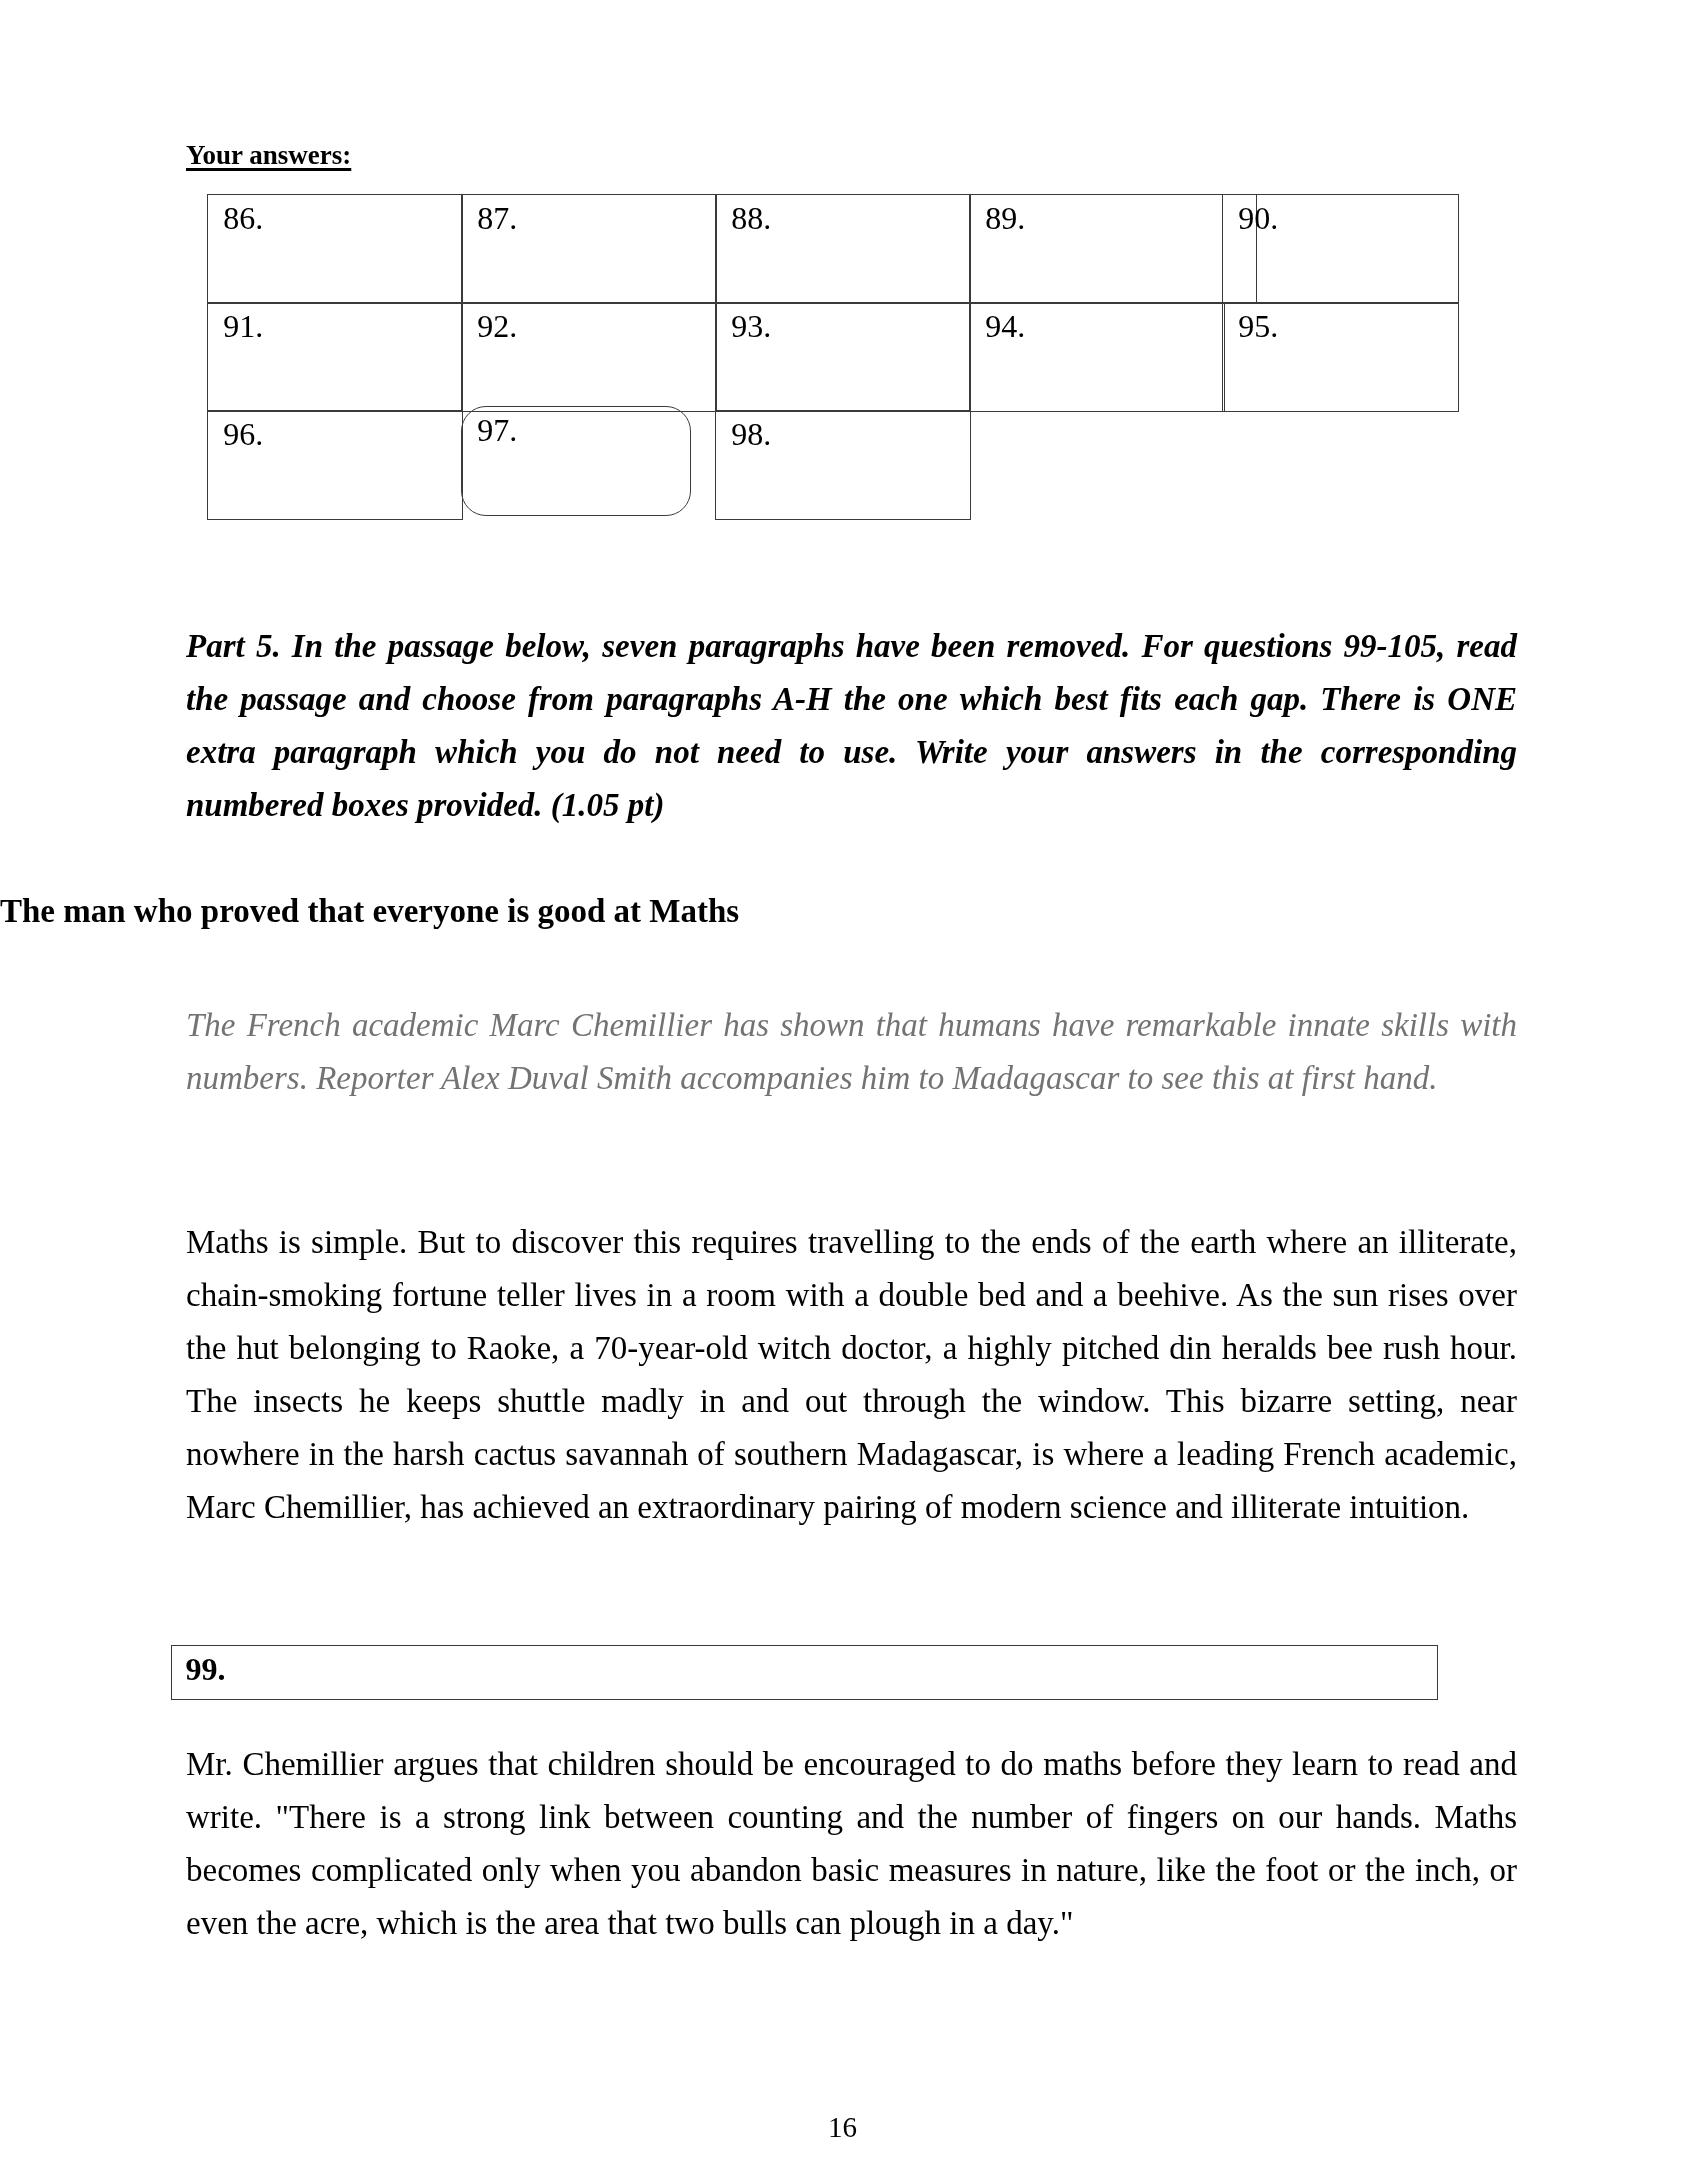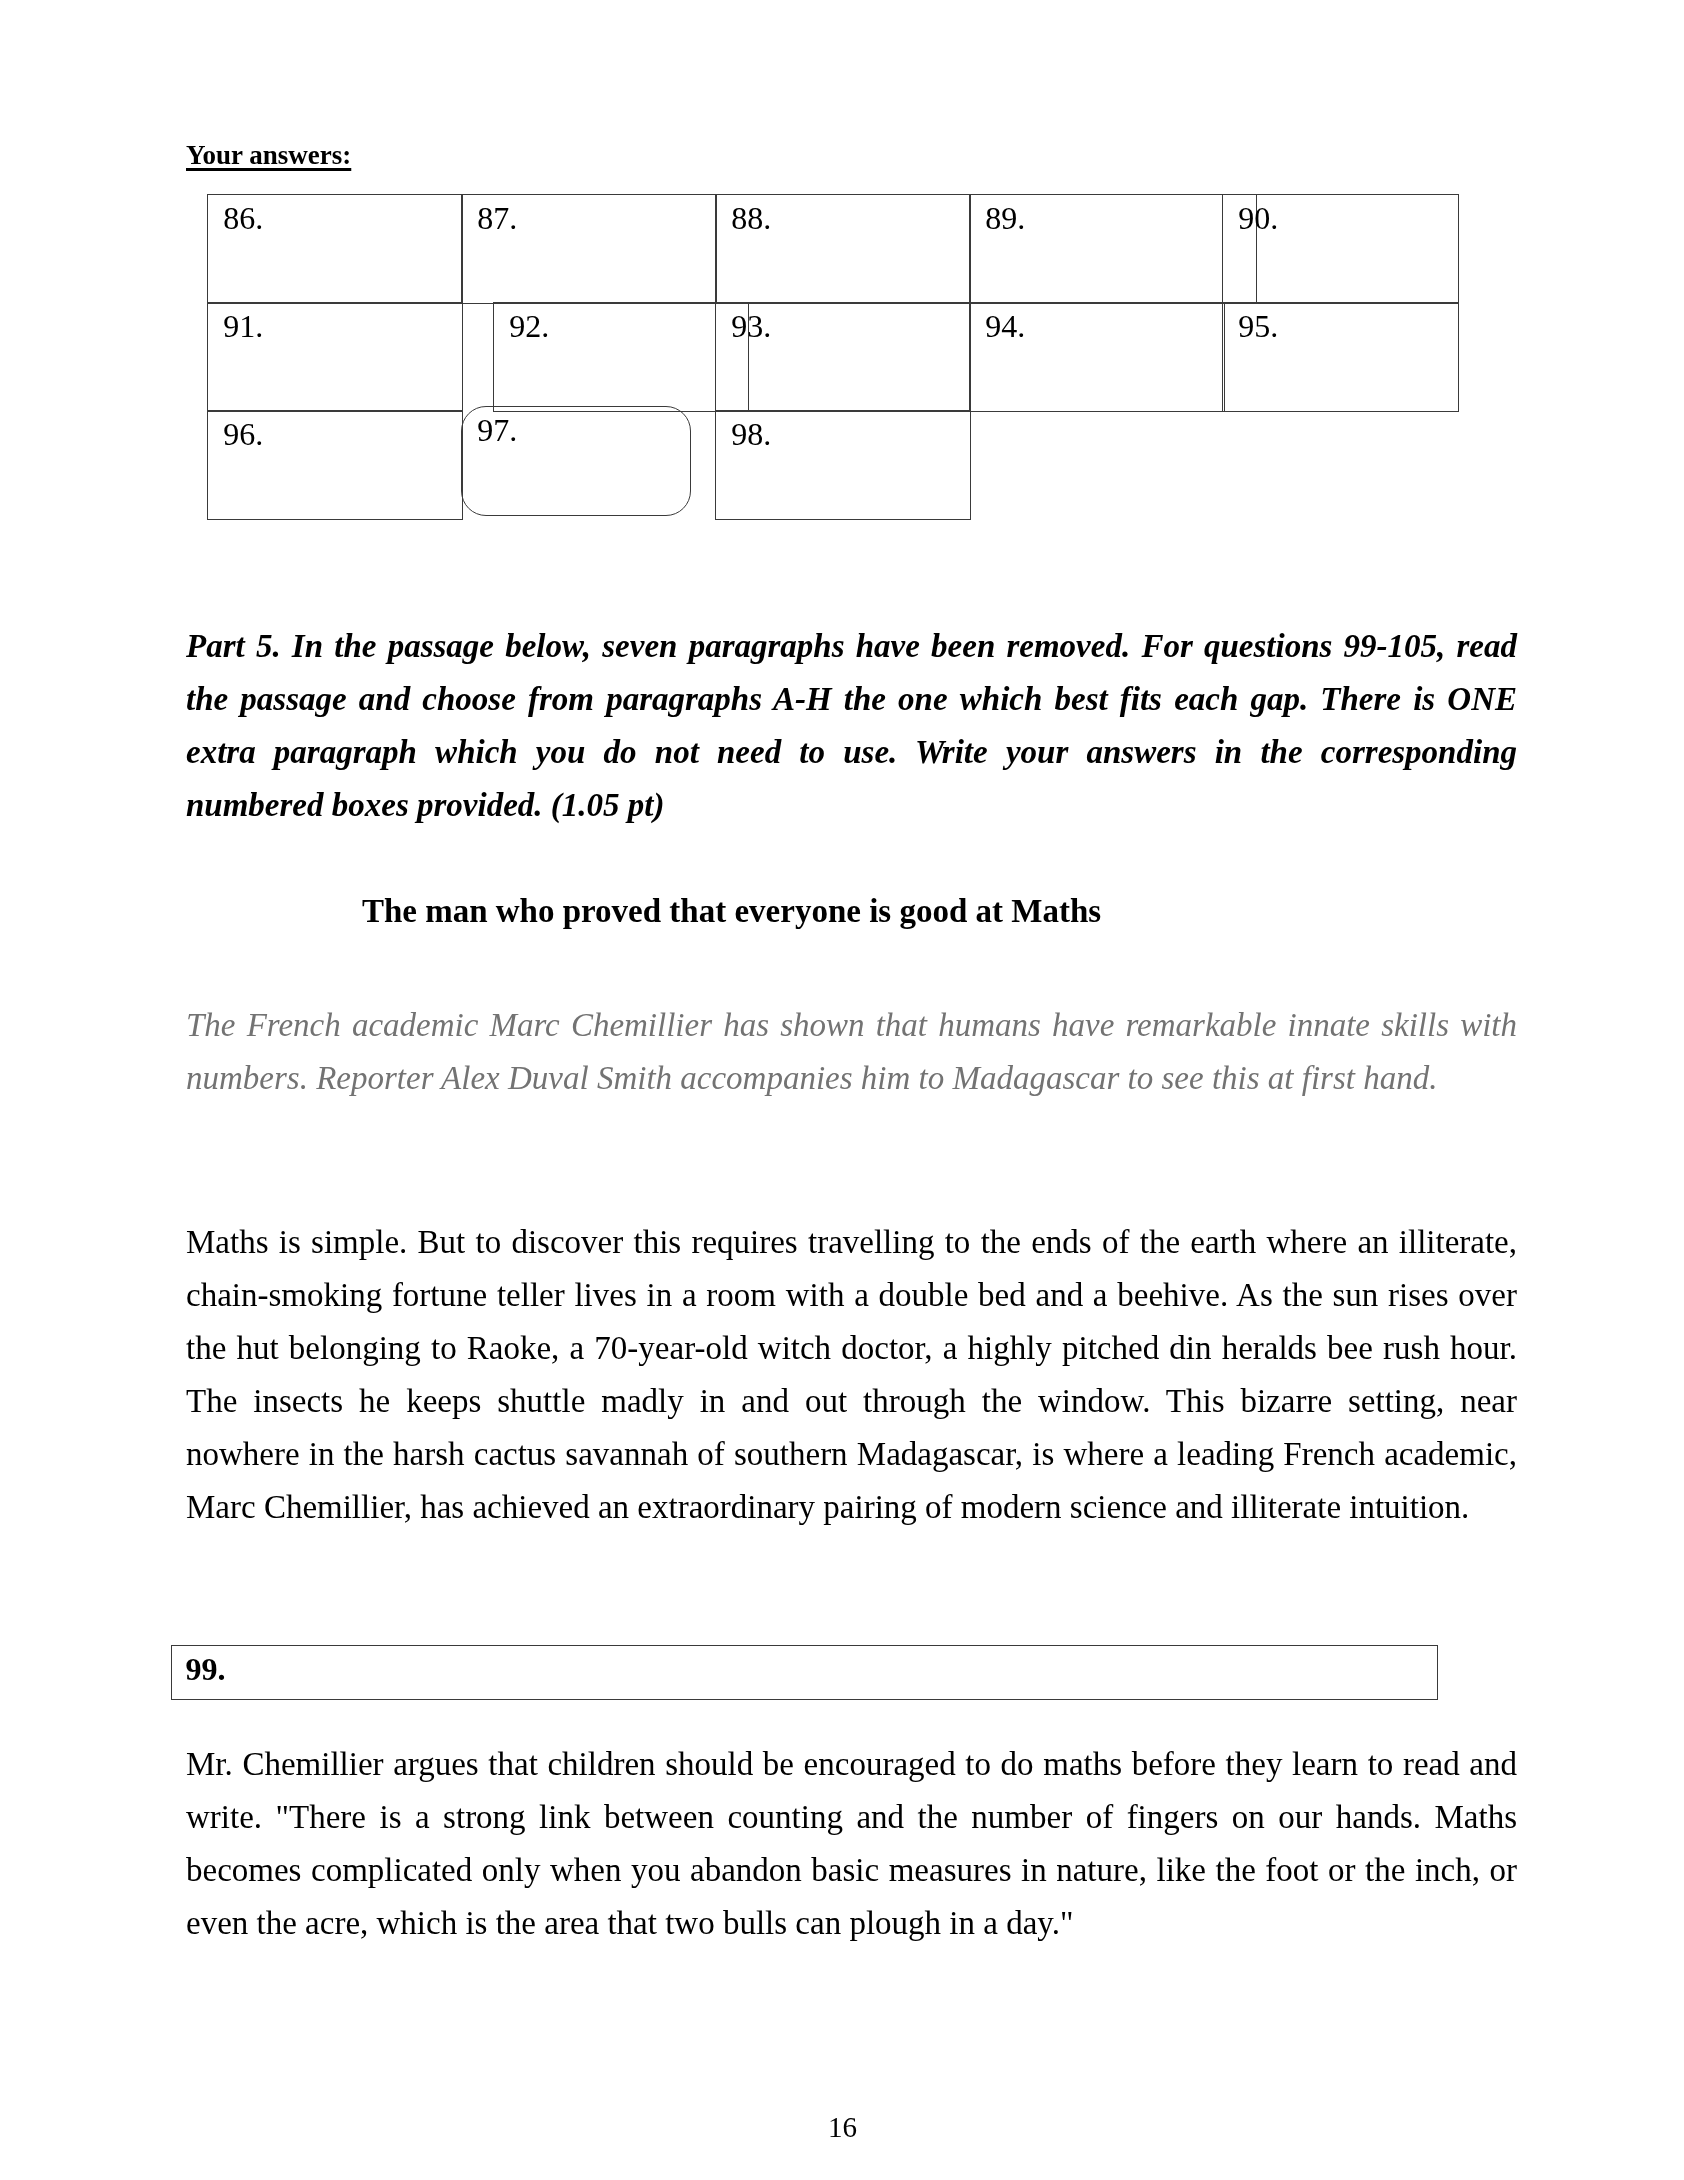--- a/index.html
+++ b/index.html
@@ -15,21 +15,21 @@
   .grid { left: 207px; top: 194px; }
   .cell {
     position: absolute; box-sizing: border-box; border: 1.7px solid #3a3a3a;
     font-size: 32px; padding: 5.1px 0 0 15.3px; line-height: 37px;
   }
   .part-instr {
     left: 186px; top: 620px; width: 1331px; font-size: 33px; font-weight: bold; font-style: italic;
     line-height: 53px; text-align: justify;
   }
   .title {
-    left: 0; width: 1463px; top: 893px; text-align: center; font-size: 33px; font-weight: bold;
+    left: 0; width: 1463px; top: 893px; text-align: left; font-size: 33px; font-weight: bold;
   }
   .intro {
     left: 186px; top: 999px; width: 1331px; font-size: 33px; font-style: italic; color: #737373;
     line-height: 53px; text-align: justify;
   }
   .para {
     left: 186px; width: 1331px; font-size: 33px; line-height: 53px; text-align: justify;
   }
   .p1 { top: 1216px; }
   .p2 { top: 1738px; }
@@ -46,21 +46,21 @@
 
 <div class="abs grid">
 
   <div class="cell" style="left:0;top:0;width:256px;height:110px;"><span>86.</span></div>
   <div class="cell" style="left:254px;top:0;width:256px;height:110px;"><span>87.</span></div>
   <div class="cell" style="left:508px;top:0;width:256px;height:110px;"><span>88.</span></div>
   <div class="cell" style="left:762px;top:0;width:288px;height:110px;"><span>89.</span></div>
   <div class="cell" style="left:1015px;top:0;width:237px;height:110px;"><span>90.</span></div>
 
   <div class="cell" style="left:0;top:108px;width:256px;height:110px;"><span>91.</span></div>
-  <div class="cell" style="left:254px;top:108px;width:256px;height:110px;margin-left:32px;"><span>92.</span></div>
+  <div class="cell" style="left:254px;top:108px;width:256px;height:110px;"><span>92.</span></div>
   <div class="cell" style="left:508px;top:108px;width:256px;height:110px;"><span>93.</span></div>
   <div class="cell" style="left:762px;top:108px;width:256px;height:110px;"><span>94.</span></div>
   <div class="cell" style="left:1015px;top:108px;width:237px;height:110px;"><span>95.</span></div>
 
   <div class="cell" style="left:0;top:216px;width:256px;height:110px;"><span>96.</span></div>
   <div class="cell" style="left:254px;top:212px;width:230px;height:110px;border-radius:25px;"><span>97.</span></div>
   <div class="cell" style="left:508px;top:216px;width:256px;height:110px;"><span>98.</span></div>
 </div>
 
 <div class="abs part-instr">Part 5. In the passage below, seven paragraphs have been removed. For questions 99-105, read the passage and choose from paragraphs A-H the one which best fits each gap. There is ONE extra paragraph which you do not need to use. Write your answers in the corresponding numbered boxes provided. (1.05 pt)</div>

